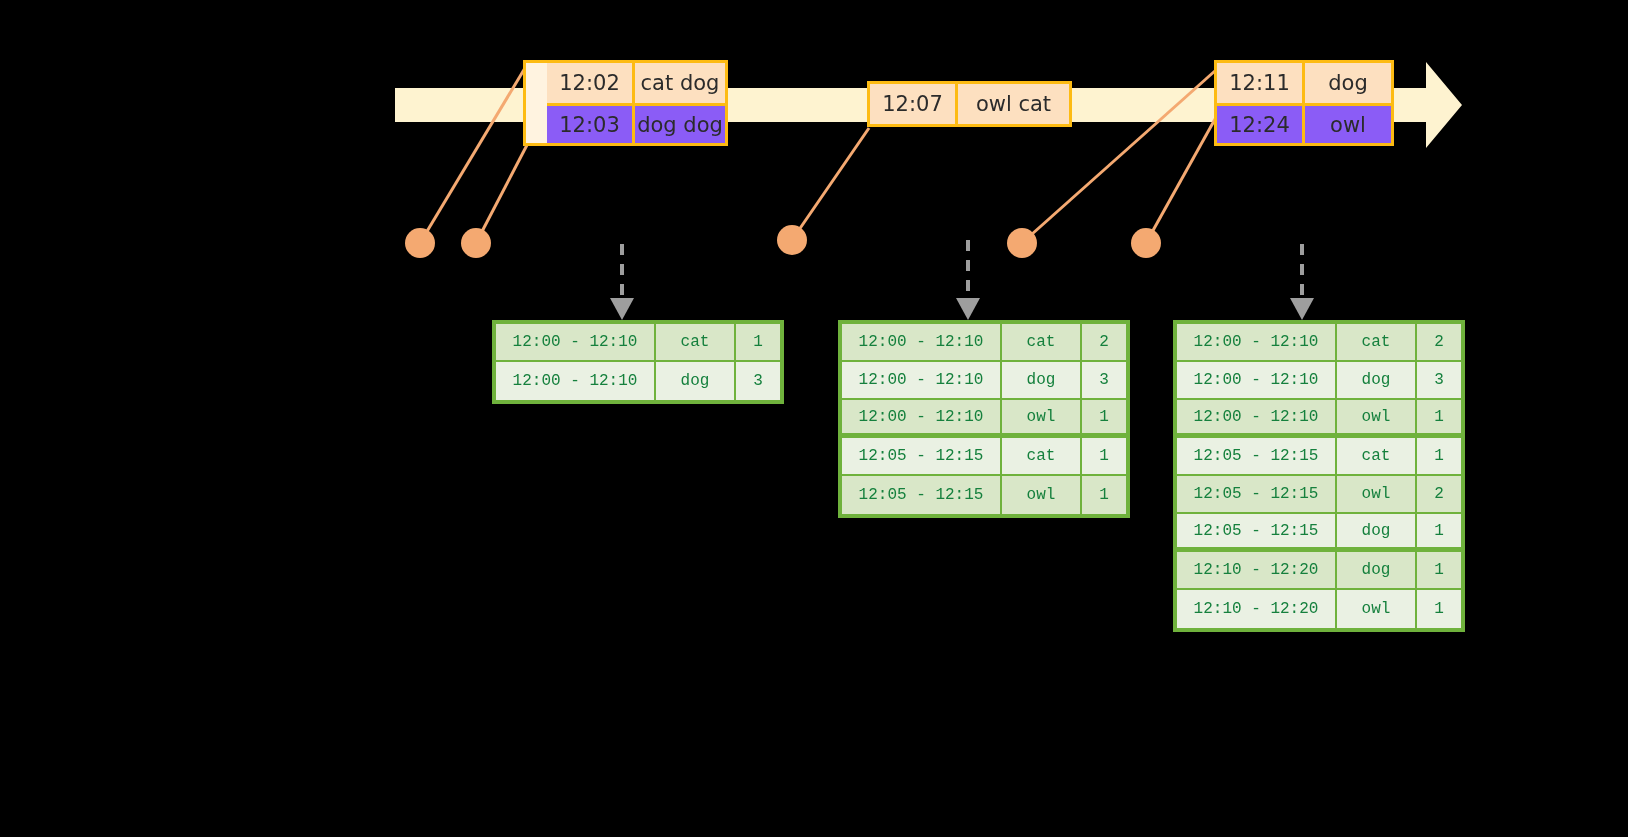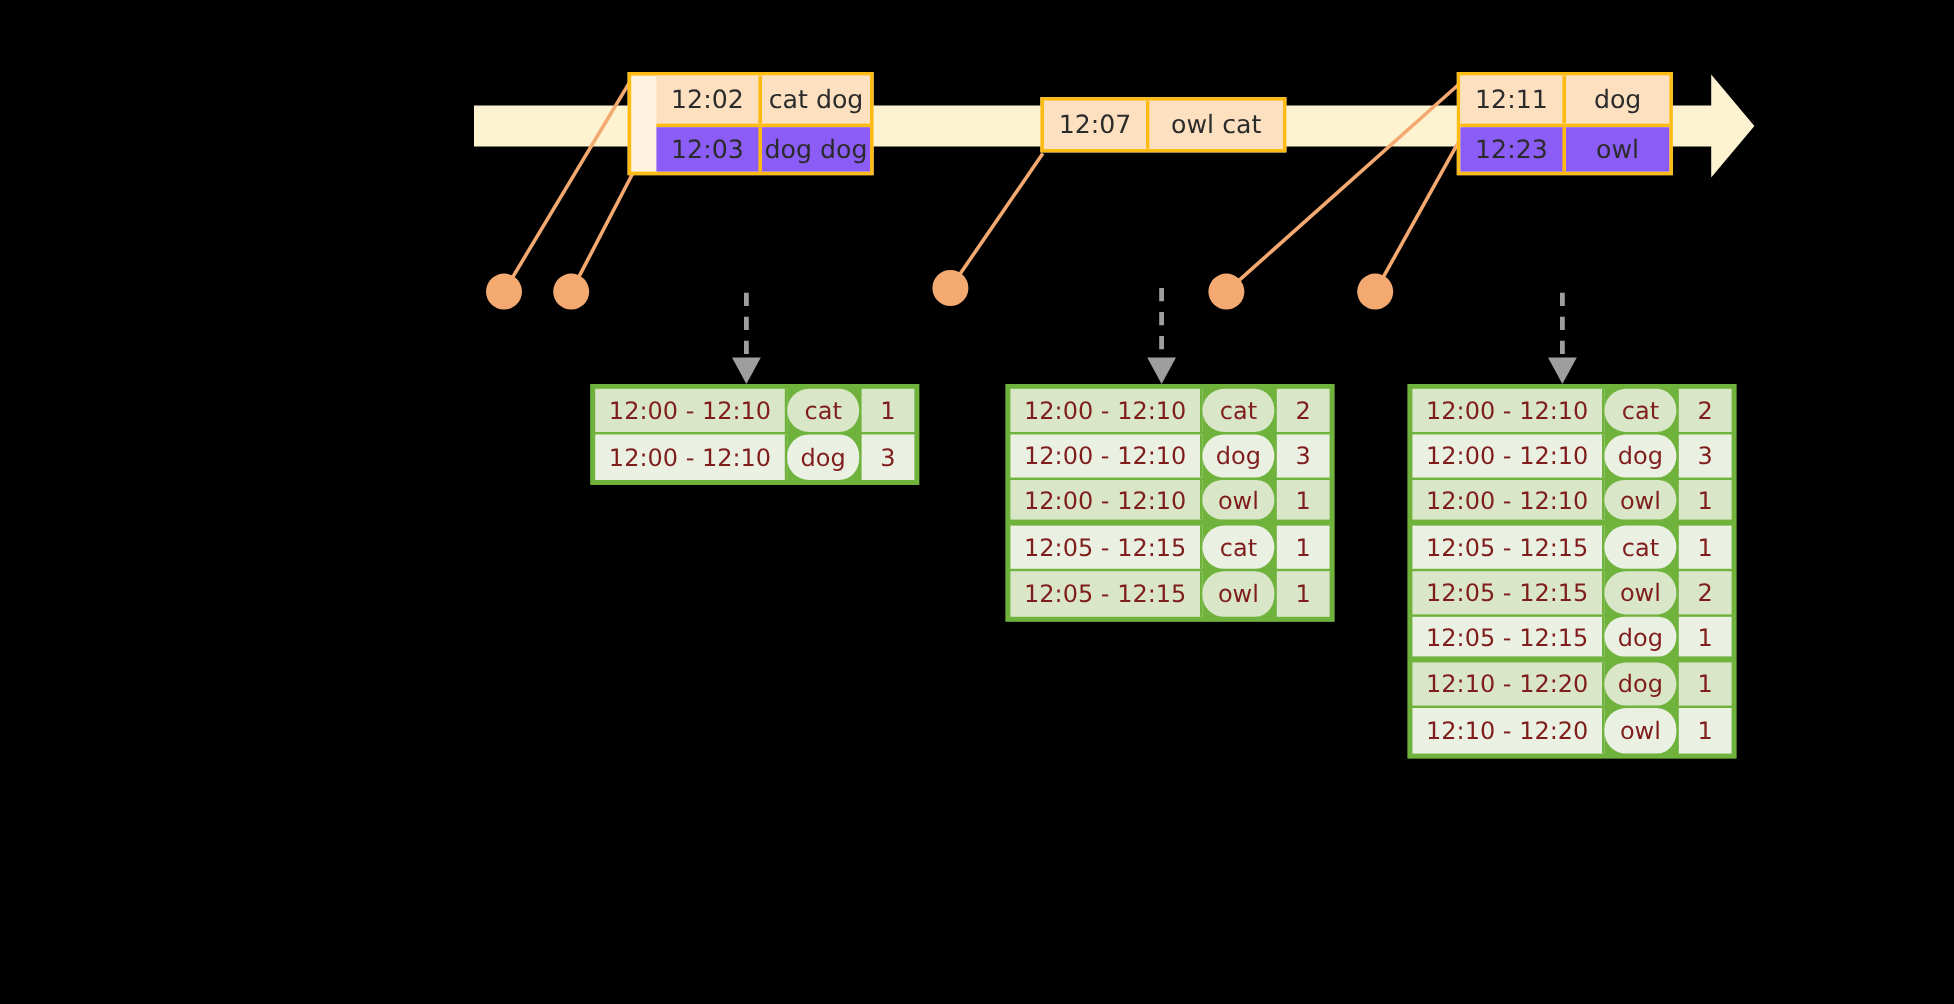--- a/index.html
+++ b/index.html
@@ -59,30 +59,31 @@
     display: flex;
     height: 38px;
     border-bottom: 2px solid #6FB23C;
   }
   .r-row:last-child { border-bottom: none; }
   .r-row.thick { border-bottom-width: 5px; }
   .r-cell {
     display: flex;
     align-items: center;
     justify-content: center;
-    font-size: 20px;
-    color: #7f1d1d;
+    font-size: 16px;
+    color: #15803d;
     white-space: nowrap;
     border-right: 2px solid #6FB23C;
+    font-family: Liberation Mono, monospace;
   }
   .r-cell:last-child { border-right: none; }
   .r-row.dark .r-cell { background: #D9E7C8; }
   .r-row.pale .r-cell { background: #EAF1E3; }
   .r-cell.win { width: 160px; }
-  .r-cell.key { width: 62px; border-radius: 18px; }
+  .r-cell.key { width: 80px; }
   .r-cell.val { width: 44px; }
 </style>
 </head>
 <body>
 
 <div id="stage">
 
   <svg id="timeline-svg" viewBox="0 0 1628 837" xmlns="http://www.w3.org/2000/svg">
 
     <g>
@@ -138,21 +139,21 @@
       <div class="cell payload">owl cat</div>
     </div>
   </div>
 
   <div class="event-box" style="left:1214px; top:60px; width:180px;">
     <div class="event-row shade">
       <div class="cell time">12:11</div>
       <div class="cell payload">dog</div>
     </div>
     <div class="event-row light">
-      <div class="cell time">12:23</div>
+      <div class="cell time">12:24</div>
       <div class="cell payload">owl</div>
     </div>
   </div>
 
   <div class="result-table" style="left:492px; top:320px;">
     <div class="r-row dark">
       <div class="r-cell win">12:00 - 12:10</div>
       <div class="r-cell key">cat</div>
       <div class="r-cell val">1</div>
     </div>

